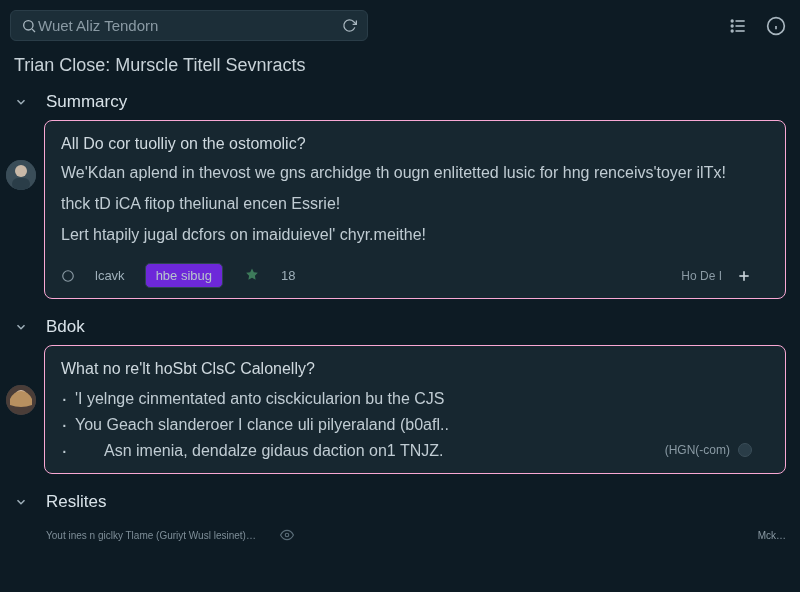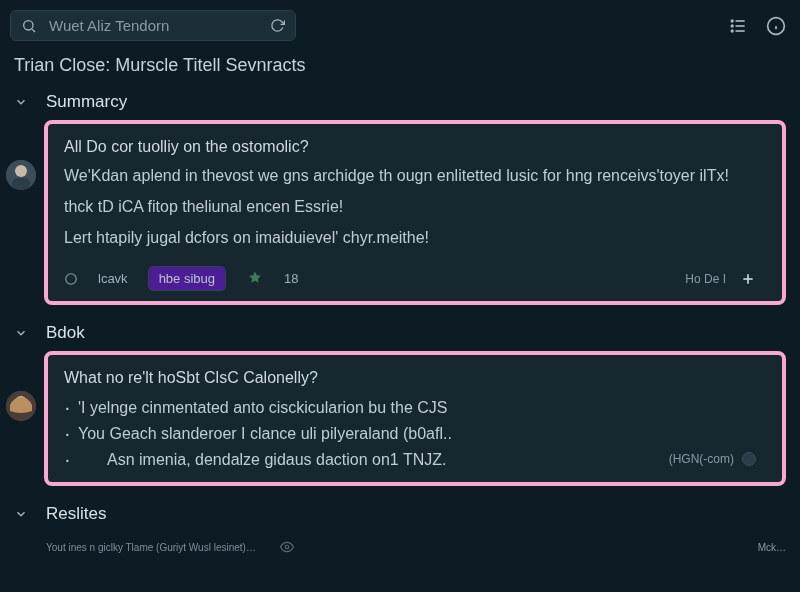--- a/index.html
+++ b/index.html
@@ -18,22 +18,22 @@
   padding: 10px 14px 10px 10px;
   gap: 10px;
 }
 .search-wrap {
   display: flex;
   align-items: center;
   background: #1c2e38;
   border: 1px solid #2a3d48;
   border-radius: 6px;
   padding: 6px 10px;
-  width: 286px;
-  gap: 12px;
+  width: 358px;
+  gap: 1px;
 }
 .search-input {
   background: transparent;
   border: none;
   color: #b8c5cd;
   font-size: 15px;
   flex: 1;
   outline: none;
 }
 .search-input::placeholder { color: #8a9aa4; }
@@ -66,23 +66,23 @@
   font-size: 17px;
   color: #d8e2e8;
   font-weight: 500;
 }
 .section-body {
   margin-left: 30px;
   position: relative;
 }
 .card {
   background: #172730;
-  border: 4px solid #f9a8d4;
+  border: 1px solid #f9a8d4;
   border-radius: 8px;
-  padding: 14px 26px 10px 16px;
+  padding: 14px 33px 10px 16px;
 }
 .card-q {
   color: #cfd9df;
   font-size: 16px;
   margin-bottom: 8px;
 }
 .card-text {
   color: #c0ccd3;
   font-size: 16px;
   line-height: 1.55;
@@ -103,21 +103,21 @@
   display: flex;
   align-items: center;
   gap: 20px;
   margin-top: 10px;
   padding-top: 6px;
 }
 .pill {
   display: inline-flex;
   align-items: center;
   gap: 6px;
-  background: #4c1d95;
+  background: #6d28d9;
   border: 1px solid #2f4450;
   border-radius: 5px;
   padding: 4px 10px;
   font-size: 13px;
   color: #b8c5cd;
   cursor: pointer;
 }
 .reaction {
   display: inline-flex;
   align-items: center;

